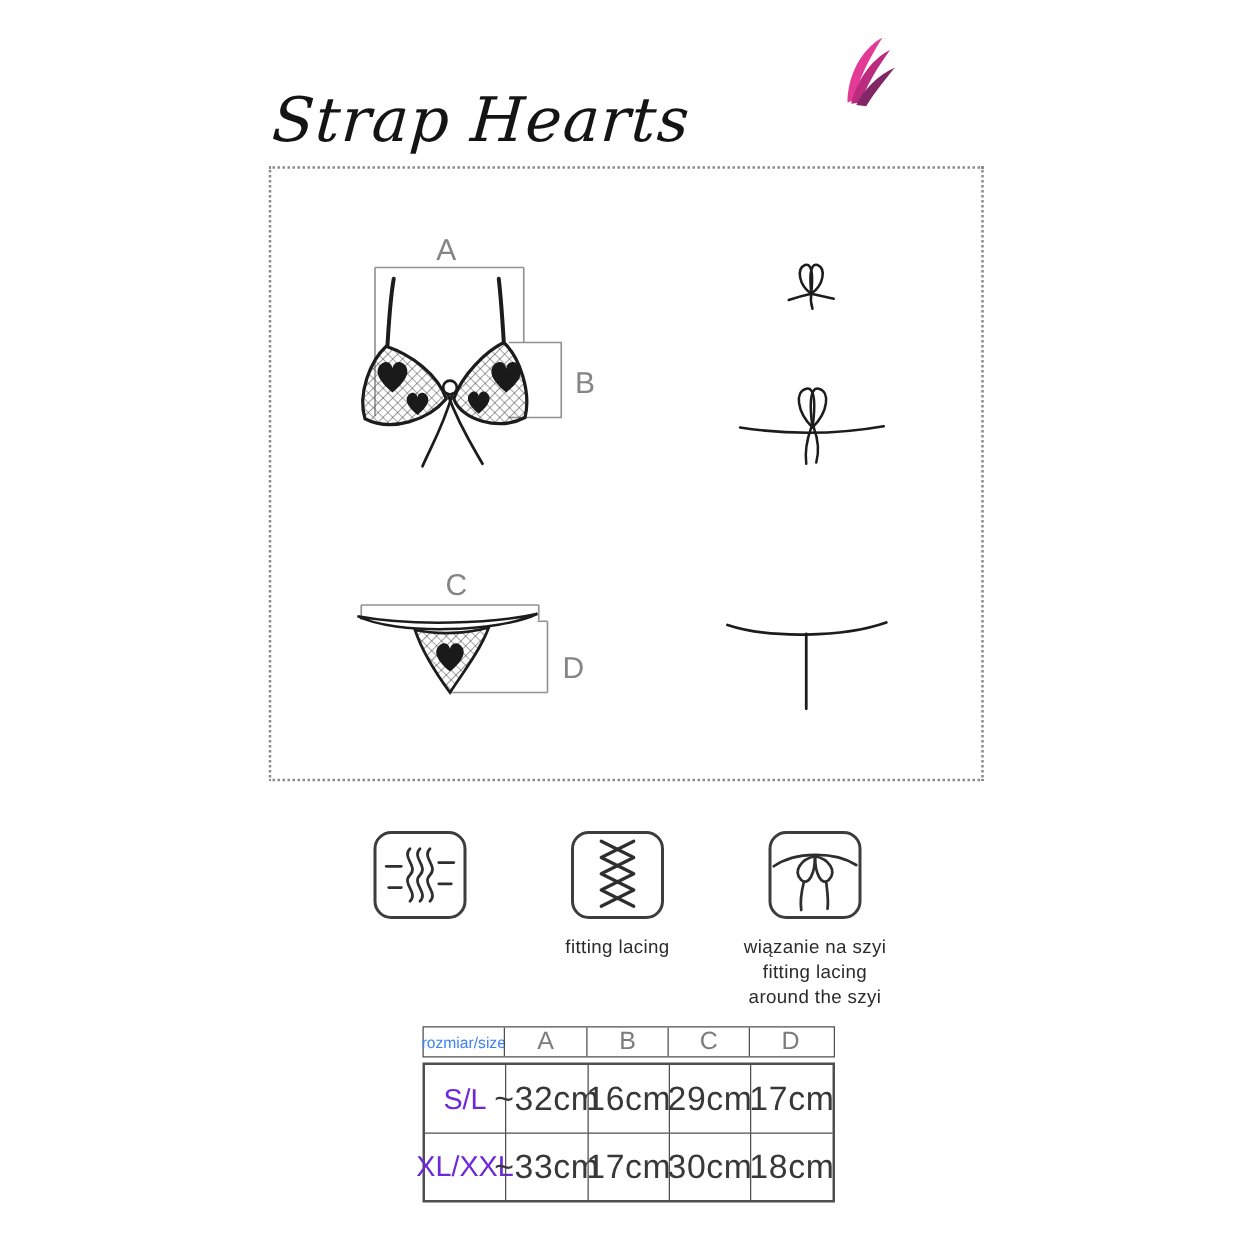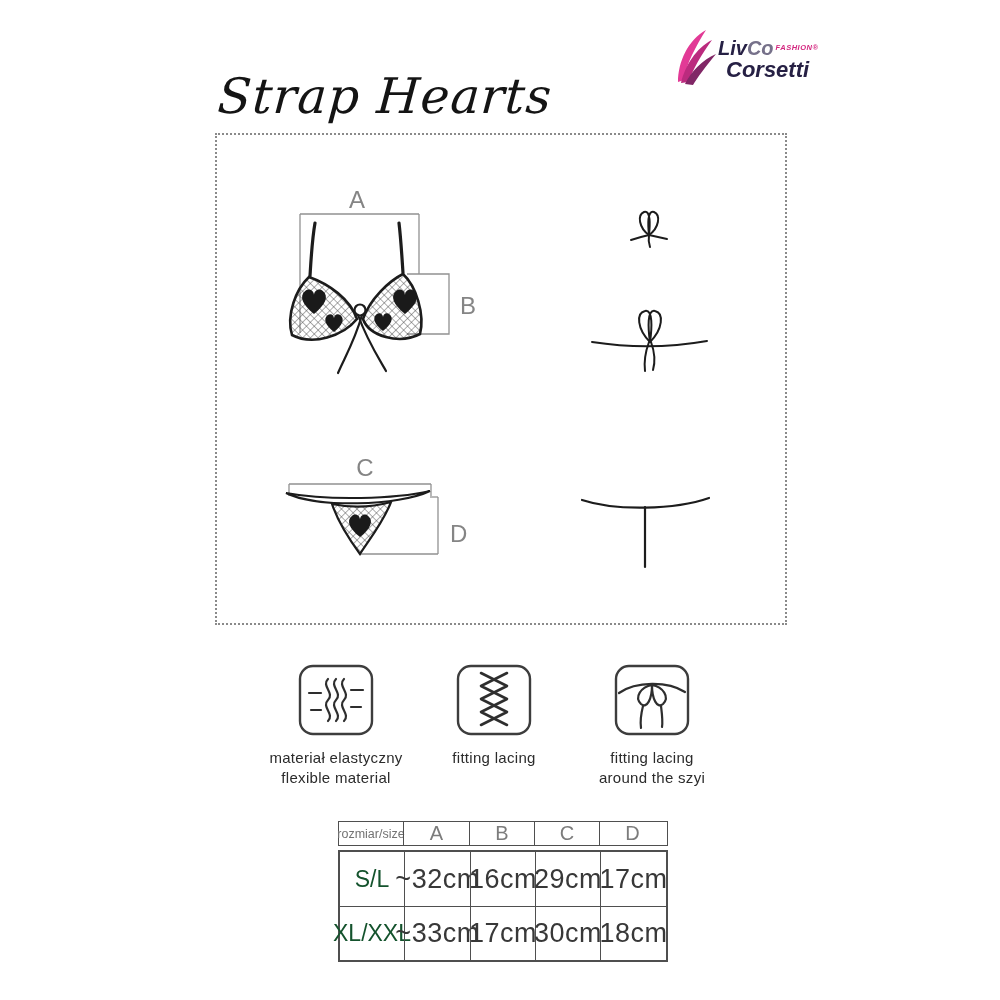--- a/index.html
+++ b/index.html
@@ -33,42 +33,36 @@
 
   
   .size-table{position:absolute;left:338px;top:821px;}
   .st-head{display:grid;grid-template-columns:64px 66px 65px 65px 66px;border:1px solid #4f4f4f;}
   .st-head .cell{height:23px;display:flex;align-items:center;justify-content:center;}
   .st-body{margin-top:4px;display:grid;grid-template-columns:64px 66px 65px 65px 66px;
            grid-auto-rows:54px;border:2px solid #4f4f4f;}
   .st-body .cell{display:flex;align-items:center;justify-content:center;}
   .bl{border-left:1px solid #4f4f4f;}
   .bt{border-top:1px solid #4f4f4f;}
-  .h-size{font-size:12.5px;color:#737373;}
+  .h-size{font-size:12.5px;color:#3b82f6;}
   .h-label{font-size:20px;color:#7c7c7c;}
-  .r-size{font-size:23px;color:#14532d;}
+  .r-size{font-size:23px;color:#6d28d9;}
   .val{font-size:27px;color:#383838;letter-spacing:.5px;}
 </style>
 </head>
 <body>
 
 <div class="page">
 
   <div class="logo">
     <svg class="logo-wing" width="46" height="58" viewBox="0 0 46 58">
       <path d="M 6,54 C 6,34 16,12 34,2 C 24,18 14,36 12,52 Z" fill="#e23a96"></path>
       <path d="M 9,55 C 13,38 24,20 40,12 C 30,26 20,42 17,54 Z" fill="#bb2b7e"></path>
       <path d="M 13,56 C 19,44 30,32 44,26 C 34,38 25,50 21,57 Z" fill="#812766"></path>
     </svg>
-    <div class="logo-text">
-      <div>
-        <span class="logo-liv">Liv</span><span class="logo-co">Co</span><span class="logo-fashion">FASHION®</span>
-      </div>
-      <div class="logo-corsetti">Corsetti</div>
-    </div>
   </div>
 
   <div class="title">Strap Hearts</div>
 
   <div class="diagram-box">
     <svg width="568" height="488" viewBox="0 0 568 488">
       <defs>
         <pattern id="fishnet" patternUnits="userSpaceOnUse" width="5.5" height="5.5" patternTransform="rotate(45)">
           <path d="M0 0H5.5M0 0V5.5" stroke="#4a4a4a" stroke-width="0.9" fill="none"></path>
         </pattern>
@@ -173,28 +167,25 @@
     <rect x="4" y="4" width="72" height="68" rx="13" fill="#ffffff" stroke="#3d3d3d" stroke-width="2.4"></rect>
     <g stroke="#2e2e2e" stroke-width="2.2" fill="none" stroke-linecap="round">
       <path d="M 7,31 C 24,19 56,19 73,30"></path>
       <path d="M 40,23 C 29,25 22,35 29,42 C 35,47 40,37 40,23"></path>
       <path d="M 40,23 C 51,25 58,35 51,42 C 45,47 40,37 40,23"></path>
       <path d="M 31,44 C 29,52 28,59 29,66"></path>
       <path d="M 49,44 C 50,52 51,59 50,65"></path>
     </g>
   </svg>
 
-  <div class="feature-label fl-1">
-    <div>materiał elastyczny</div>
-    <div>flexible material</div>
-  </div>
   <div class="feature-label fl-2">
     <div>fitting lacing</div>
   </div>
   <div class="feature-label fl-3">
+    <div>wiązanie na szyi</div>
     <div>fitting lacing</div>
     <div>around the szyi</div>
   </div>
 
   <div class="size-table">
     <div class="st-head">
       <div class="cell h-size">rozmiar/size</div>
       <div class="cell h-label bl">A</div>
       <div class="cell h-label bl">B</div>
       <div class="cell h-label bl">C</div>

